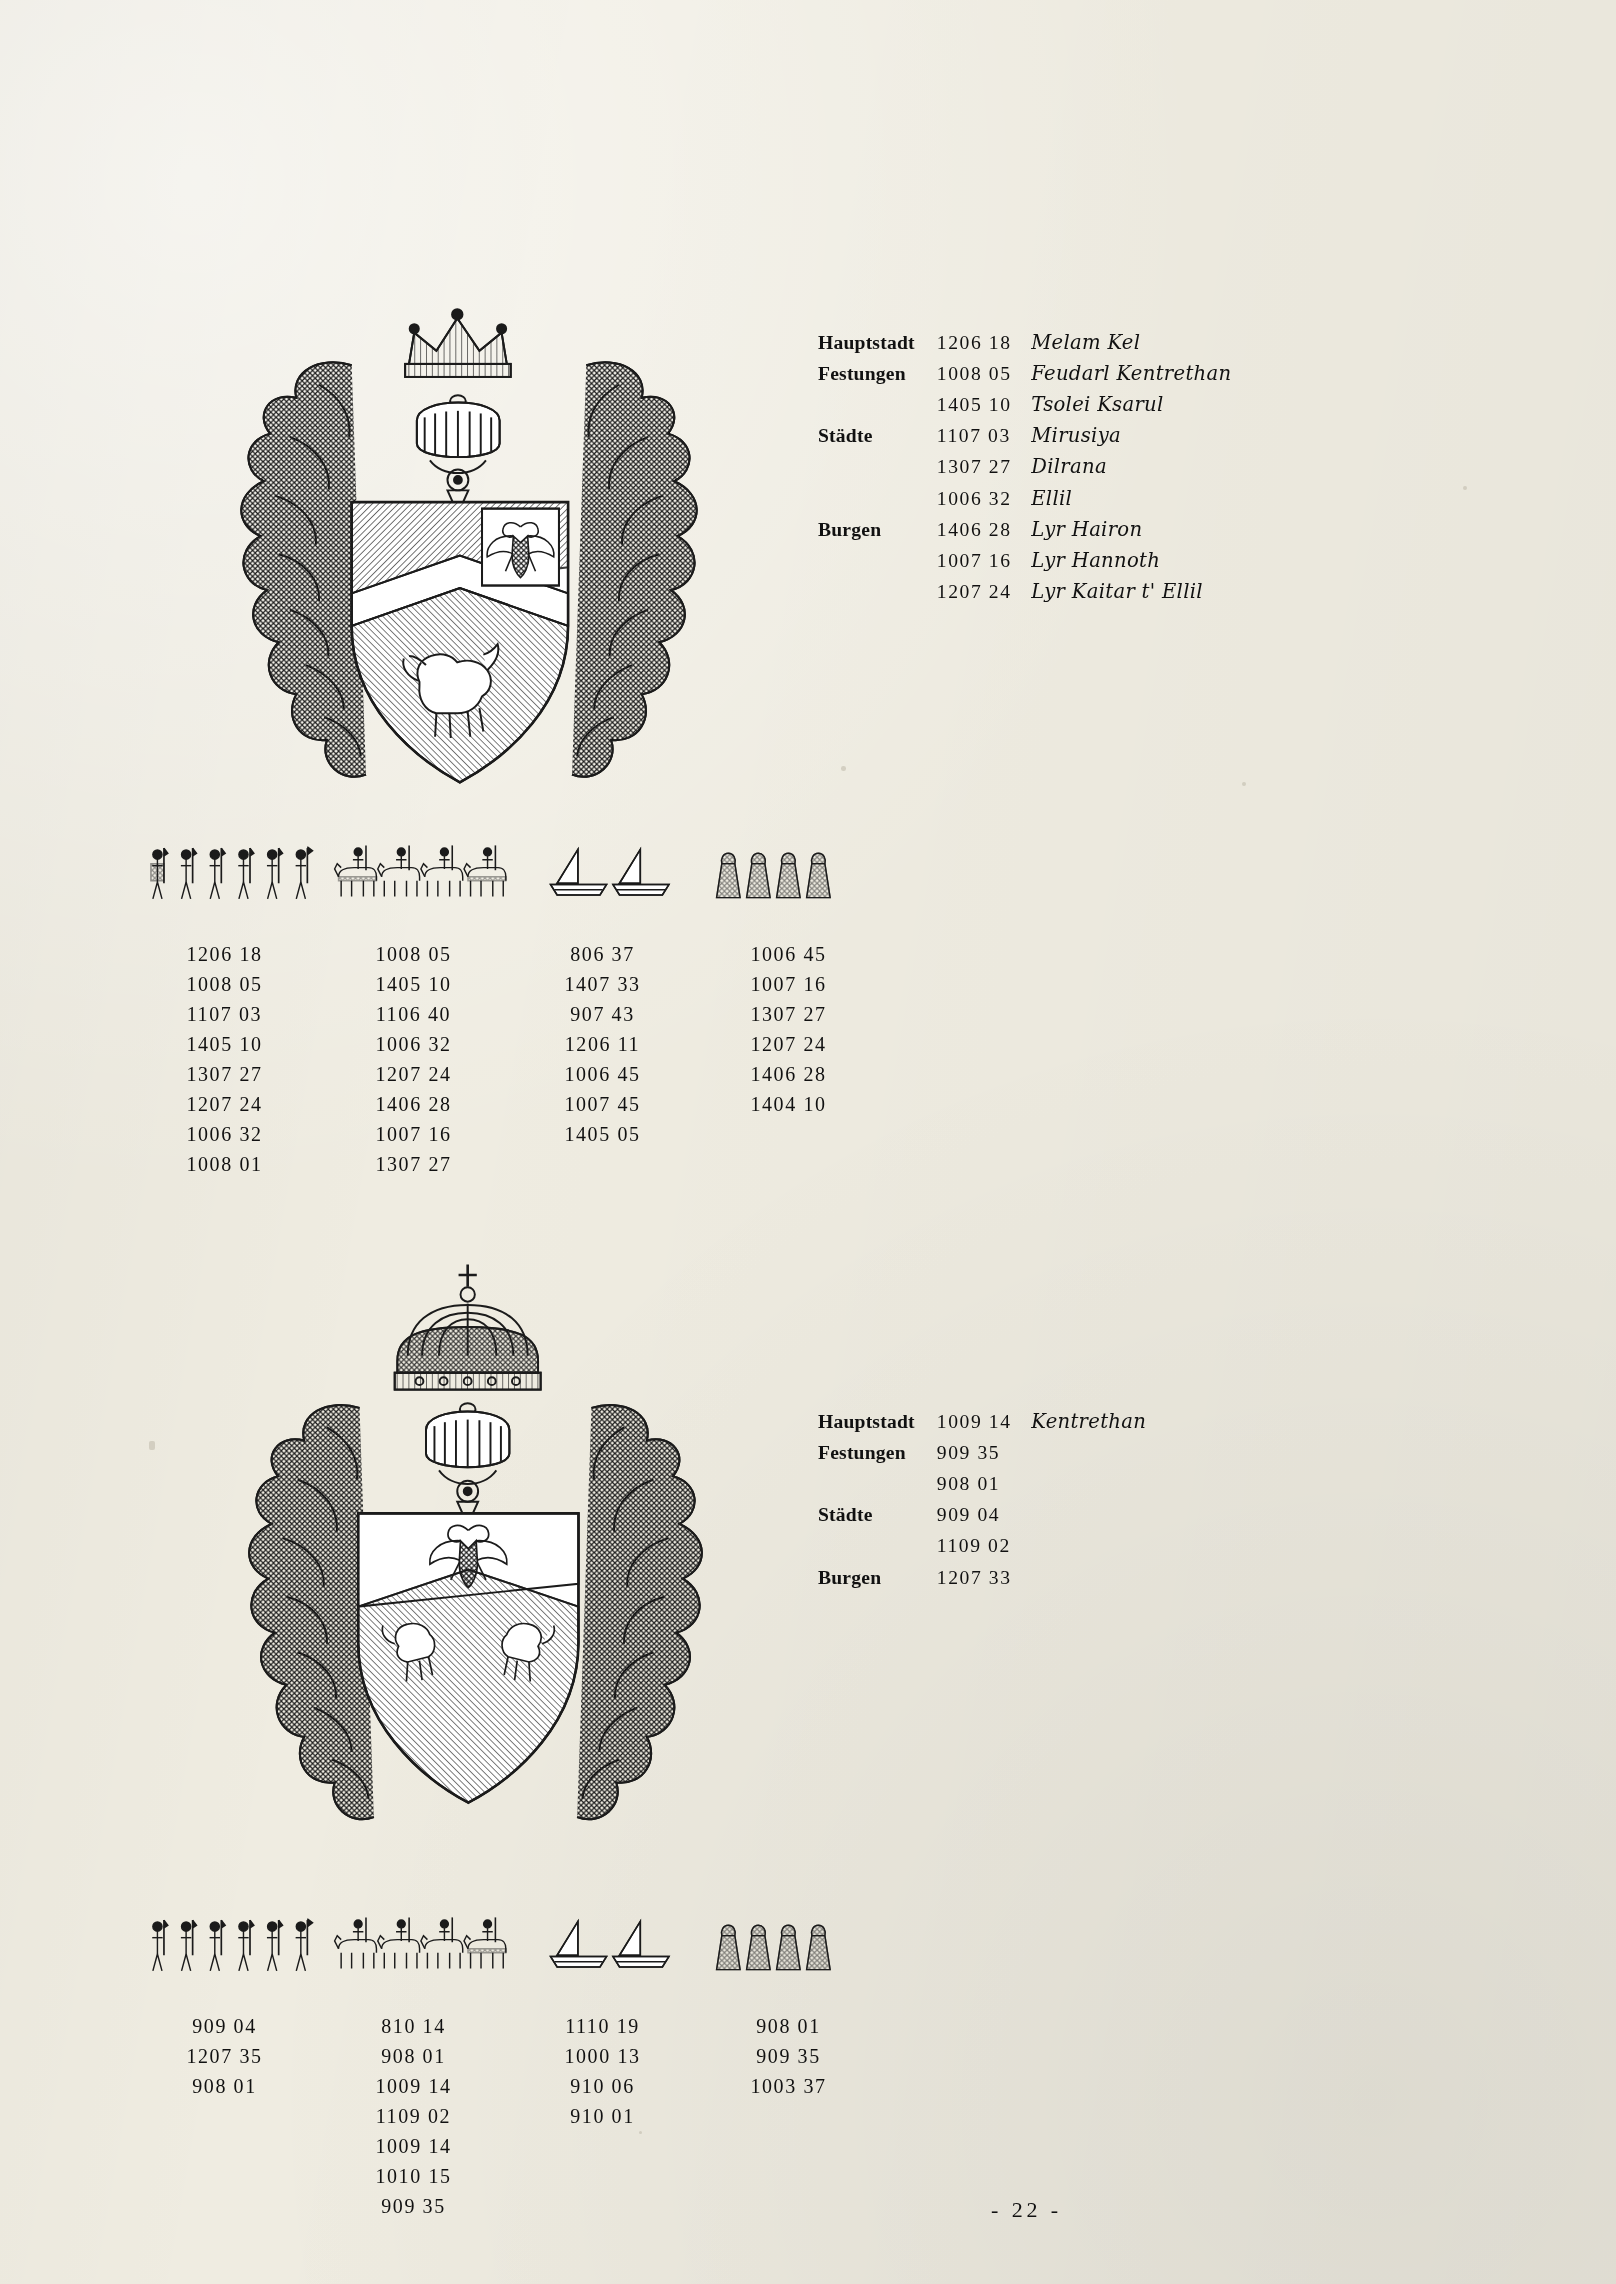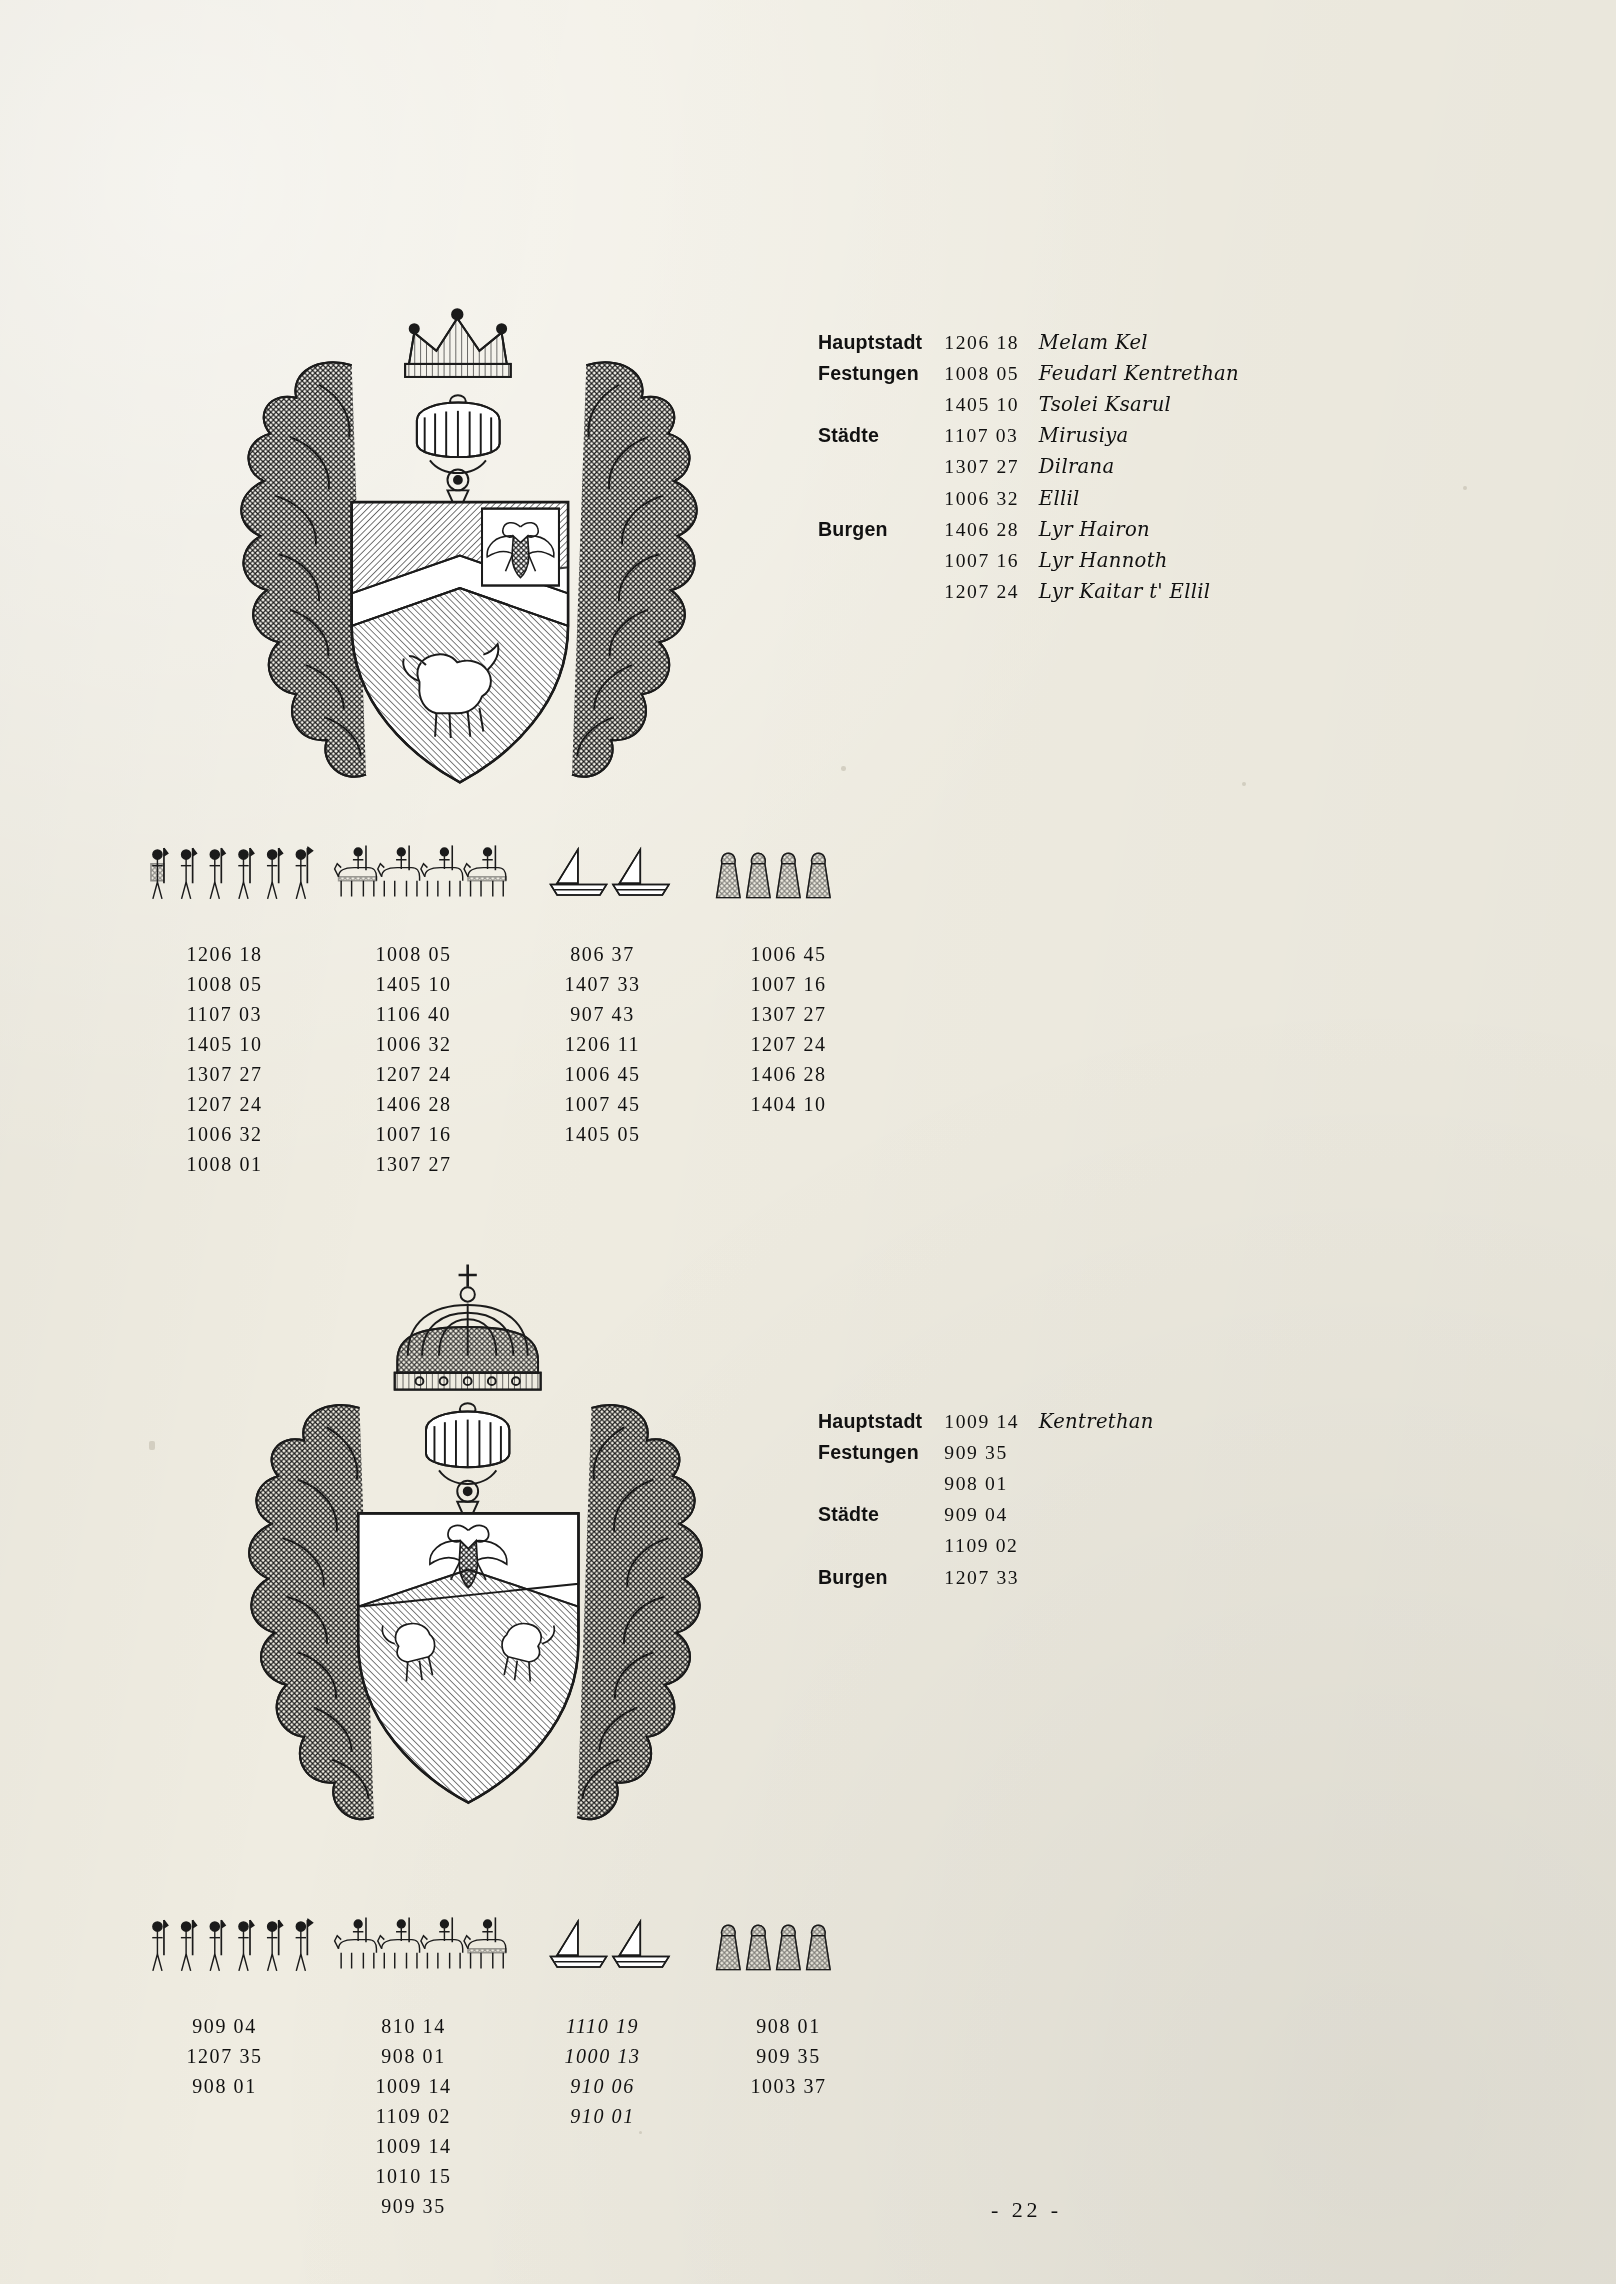--- a/index.html
+++ b/index.html
@@ -38,21 +38,21 @@
   .abs { position: absolute; }
 
   
   .summary {
     font-size: 19.6px;
     line-height: 1.42;
   }
   .summary table { border-collapse: collapse; }
   .summary td { padding: 0 0 3.3px 0; vertical-align: top; white-space: nowrap; }
   .summary td.lbl {
-    font-family: Liberation Sans, sans-serif;
+    font-family: Liberation Serif, serif;
     font-weight: 700;
     padding-right: 22px;
     letter-spacing: 0.2px;
   }
   .summary td.co {
     font-family: "Liberation Serif", serif;
     letter-spacing: 1.6px;
     padding-right: 19.6px;
     text-align: left;
   }
@@ -794,21 +794,21 @@
     </div>
     <div class="coord-col" style="width:189px;">
       <div>810 14</div>
       <div>908 01</div>
       <div>1009 14</div>
       <div>1109 02</div>
       <div>1009 14</div>
       <div>1010 15</div>
       <div>909 35</div>
     </div>
-    <div class="coord-col" style="width:189px;font-style:italic;">
+    <div class="coord-col" style="width:189px;">
       <div>1110 19</div>
       <div>1000 13</div>
       <div>910 06</div>
       <div>910 01</div>
     </div>
     <div class="coord-col" style="width:183px;">
       <div>908 01</div>
       <div>909 35</div>
       <div>1003 37</div>
     </div>

